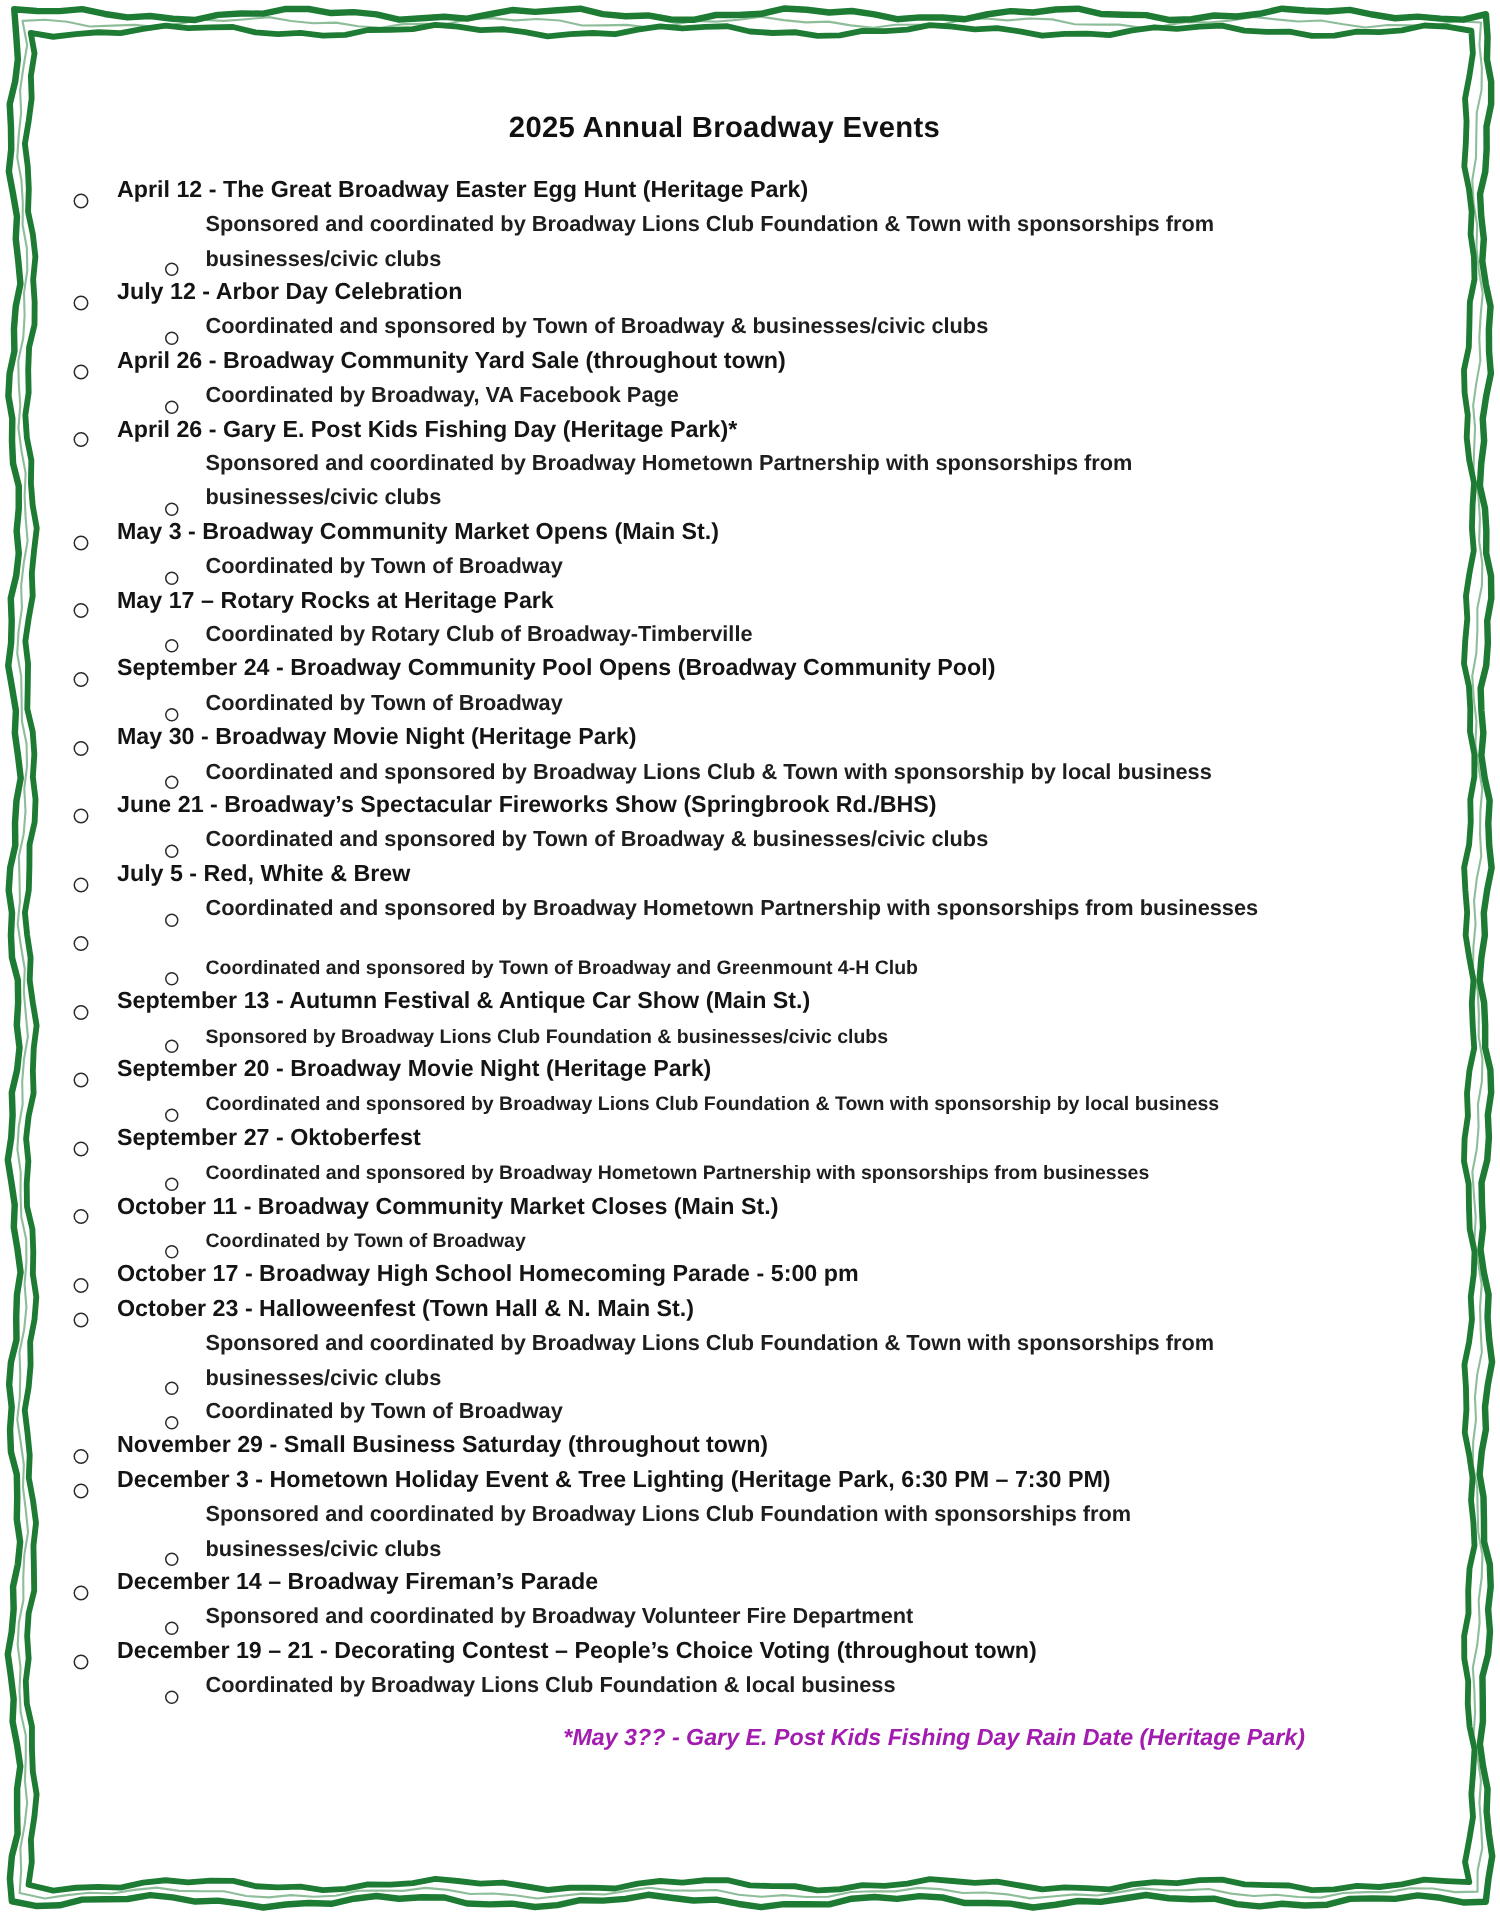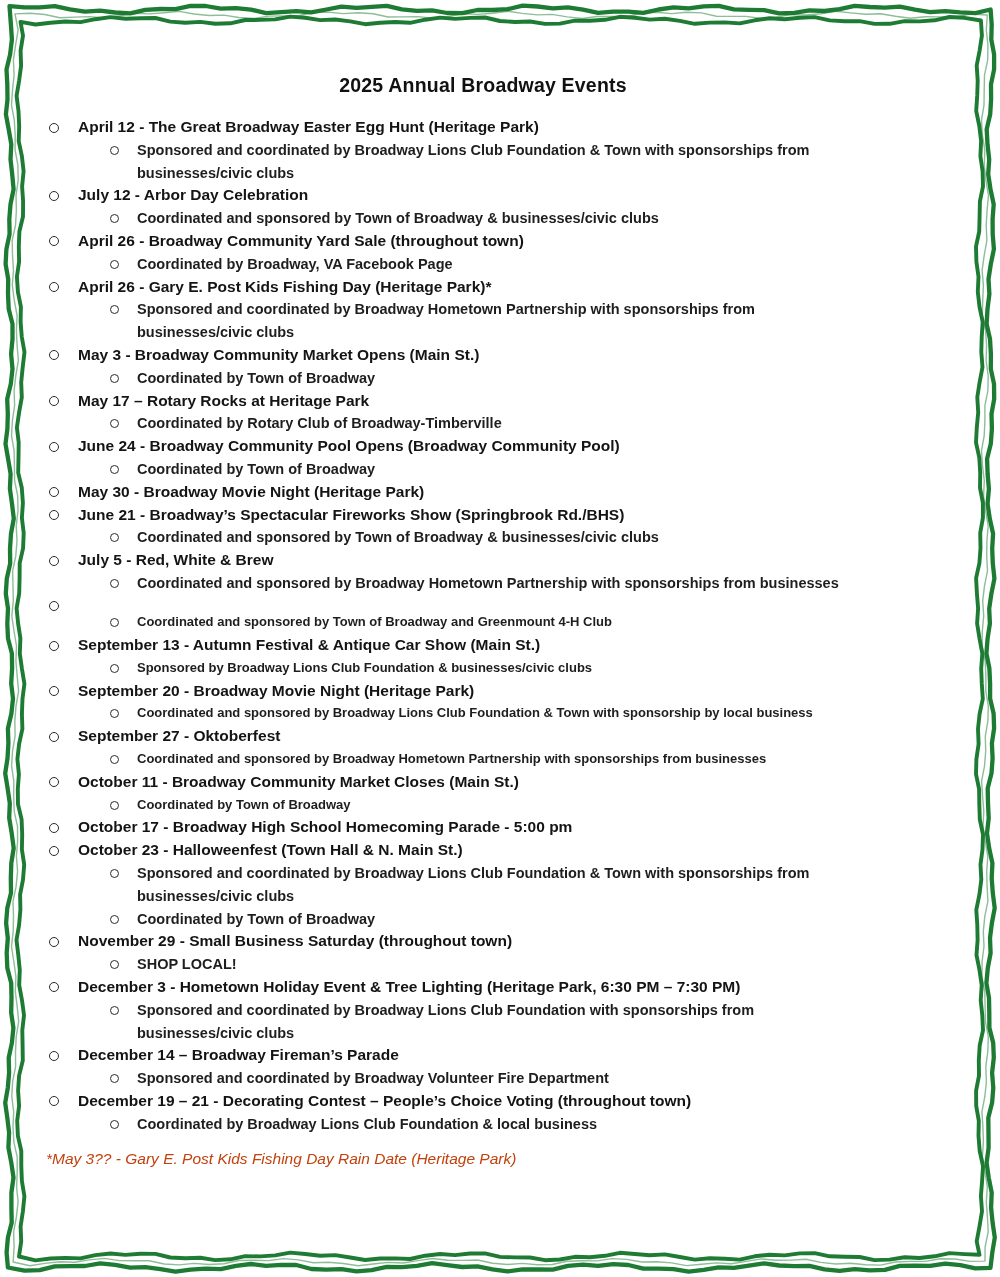--- a/index.html
+++ b/index.html
@@ -7,31 +7,32 @@
     position:relative;width:1000px;height:1277px;background:#ffffff;
     font-family:"Liberation Sans",sans-serif;color:#1c1c1c;overflow:hidden;
   }
   .border-svg{position:absolute;left:0;top:0;width:1000px;height:1277px;}
   .content{position:absolute;left:46px;top:74px;width:824px;}
   .page-title{
     font-size:19.5px;font-weight:700;color:#111;text-align:center;
     margin:0 0 19px 0;padding-left:50px;letter-spacing:.2px;
   }
   ol.events{list-style:none;margin:0;padding:0;}
-  .row{display:flex;align-items:flex-start;}
+  .row{display:flex;align-items:flex-end;}
   .bullet{flex:0 0 auto;border-radius:50%;box-sizing:border-box;border:1.5px solid #2b2b2b;background:transparent;}
   .b1{width:10px;height:10px;margin:6.5px 19px 0 3px;}
   .b2{width:9px;height:9px;border-width:1.4px;margin:7px 18px 0 0;}
   .row.l2{margin-left:64px;}
   .etitle{font-weight:700;font-size:15.5px;line-height:22.8px;color:#141414;}
   .edetail{font-size:14.5px;line-height:22.8px;max-width:730px;color:#1e1e1e;font-weight:bold;}
   .edetail.small{font-size:13px;}
   .footnote{
-    font-size:15.5px;font-weight:400;font-style:italic;color:#c2410c;
+    font-size:15.5px;font-weight:700;font-style:italic;color:#a21caf;
     margin:14px 0 0 0;
+    text-align:right;
   }
 </style>
 </head>
 <body>
 
 <div class="page">
   <svg class="border-svg" id="border-svg" viewBox="0 0 1000 1277">
       <path d="M9.5,6.2L24.6,7.3L39.7,7.4L54.8,6.1L69.9,9.3L85.0,11.6L100.1,10.7L115.1,12.5L130.2,13.3L145.3,9.9L160.4,9.0L175.5,9.1L190.6,5.9L205.7,6.0L220.8,8.7L235.9,8.1L251.0,9.6L266.1,13.1L281.2,12.2L296.3,11.2L311.3,12.4L326.4,9.5L341.5,6.7L356.6,7.9L371.7,6.8L386.8,5.8L401.9,9.4L417.0,10.8L432.1,10.3L447.2,13.0L462.3,13.2L477.4,10.0L492.5,10.0L507.5,9.2L522.6,5.7L537.7,6.5L552.8,8.3L567.9,7.3L583.0,9.6L598.1,12.8L613.2,11.6L628.3,11.7L643.4,12.8L658.5,9.5L673.6,7.4L688.7,8.3L703.7,6.3L718.8,5.8L733.9,9.3L749.0,9.8L764.1,10.1L779.2,13.3L794.3,12.8L809.4,10.3L824.5,11.0L839.6,9.2L854.7,5.8L869.8,7.0L884.9,7.7L899.9,6.6L915.0,9.7L930.1,12.2L945.2,11.1L960.3,12.4L975.4,13.1L990.6,9.5L991.7,24.5L991.3,39.5L994.1,54.4L994.1,69.4L991.0,84.4L991.1,99.4L990.2,114.3L986.7,129.3L987.5,144.3L989.2,159.3L988.2,174.2L990.5,189.2L993.7,204.2L992.6,219.2L992.7,234.1L993.9,249.1L990.8,264.1L988.5,279.1L989.4,294.0L987.5,309.0L986.6,324.0L990.0,339.0L990.9,354.0L990.8,368.9L994.0,383.9L994.2,398.9L991.5,413.9L991.9,428.8L990.8,443.8L987.1,458.8L987.6,473.8L988.9,488.7L987.6,503.7L989.8,518.7L993.1,533.7L992.2,548.6L992.8,563.6L994.4,578.6L991.4,593.6L989.2,608.5L989.9,623.5L987.6,638.5L986.4,653.5L989.4,668.5L990.1,683.4L990.1,698.4L993.6,713.4L994.1,728.4L991.9,743.3L992.6,758.3L991.5,773.3L987.7,788.3L988.0,803.2L988.7,818.2L987.0,833.2L989.2,848.2L992.4,863.1L991.7,878.1L992.8,893.1L994.7,908.1L991.9,923.0L990.0,938.0L990.6,953.0L987.8,968.0L986.4,983.0L989.0,997.9L989.3,1012.9L989.4,1027.9L993.2,1042.9L993.8,1057.8L992.1,1072.8L993.3,1087.8L992.1,1102.8L988.3,1117.7L988.5,1132.7L988.6,1147.7L986.6,1162.7L988.7,1177.6L991.7,1192.6L991.1,1207.6L992.6,1222.6L994.8,1237.5L992.3,1252.5L990.5,1267.8L975.4,1268.3L960.3,1265.2L945.2,1263.6L930.1,1265.9L915.0,1265.6L899.9,1265.9L884.9,1269.8L869.8,1270.3L854.7,1269.2L839.6,1270.9L824.5,1269.4L809.4,1265.8L794.3,1266.2L779.2,1265.5L764.1,1263.3L749.0,1265.7L733.9,1267.9L718.8,1267.3L703.7,1269.8L688.7,1271.7L673.6,1269.1L658.5,1268.7L643.4,1268.7L628.3,1265.0L613.2,1264.1L598.1,1265.9L583.0,1264.7L567.9,1265.8L552.8,1269.6L537.7,1269.5L522.6,1269.4L507.5,1271.4L492.5,1269.3L477.4,1266.4L462.3,1267.0L447.2,1265.2L432.1,1263.2L417.0,1265.9L401.9,1267.1L386.8,1266.8L371.7,1270.1L356.6,1271.3L341.5,1269.1L326.4,1269.6L311.3,1269.0L296.3,1265.0L281.2,1264.8L266.1,1265.8L251.0,1264.0L235.9,1265.8L220.8,1269.2L205.7,1268.7L190.6,1269.7L175.5,1271.7L160.4,1269.1L145.3,1267.1L130.2,1267.7L115.1,1264.9L100.1,1263.4L85.0,1266.0L69.9,1266.2L54.8,1266.4L39.7,1270.2L24.6,1270.7L7.9,1267.5L6.6,1252.5L7.9,1237.5L11.7,1222.6L11.4,1207.6L11.4,1192.6L13.5,1177.6L11.3,1162.7L8.4,1147.7L9.1,1132.7L7.3,1117.7L5.2,1102.8L7.8,1087.8L9.1,1072.8L8.7,1057.8L11.9,1042.9L13.4,1027.9L11.2,1012.9L11.5,997.9L11.2,983.0L7.3,968.0L6.7,953.0L7.8,938.0L6.1,923.0L7.3,908.1L11.0,893.1L10.8,878.1L11.3,863.1L13.7,848.2L11.7,833.2L9.2,818.2L9.8,803.2L7.6,788.3L5.2,773.3L7.5,758.3L8.4,743.3L7.9,728.4L11.4,713.4L13.0,698.4L11.2,683.4L12.1,668.5L11.9,653.5L8.0,638.5L7.3,623.5L8.0,608.5L5.8,593.6L6.8,578.6L10.2,563.6L10.0,548.6L11.0,533.7L13.8,518.7L12.0,503.7L9.9,488.7L10.6,473.8L8.1,458.8L5.5,443.8L7.4,428.8L7.8,413.9L7.2,398.9L10.8,383.9L12.5,368.9L11.1,354.0L12.5,339.0L12.5,324.0L8.7,309.0L8.0,294.0L8.2,279.1L5.6,264.1L6.4,249.1L9.6,234.1L9.3,219.2L10.5,204.2L13.6,189.2L12.2,174.2L10.5,159.3L11.3,144.3L8.7,129.3L5.9,114.3L7.5,99.4L7.3,84.4L6.5,69.4L10.1,54.4L11.9,39.5L10.9,24.5Z" fill="none" stroke="#1e7b33" stroke-width="4.3" stroke-linejoin="round" stroke-linecap="round"></path>
       <path d="M15.0,13.9L29.9,13.2L44.8,14.5L59.8,17.7L74.7,17.1L89.6,16.6L104.5,18.0L119.5,15.8L134.4,13.2L149.3,13.9L164.2,12.8L179.2,11.4L194.1,14.0L209.0,15.5L223.9,15.1L238.8,17.5L253.8,18.5L268.7,16.1L283.6,15.9L298.5,15.8L313.5,12.5L328.4,12.1L343.3,13.6L358.2,12.7L373.2,13.7L388.1,17.0L403.0,16.9L417.9,16.6L432.8,18.3L447.8,16.6L462.7,13.9L477.6,14.4L492.5,13.2L507.5,11.2L522.4,13.4L537.3,14.9L552.2,14.4L567.2,16.9L582.1,18.5L597.0,16.5L611.9,16.5L626.8,16.5L641.8,13.3L656.7,12.3L671.6,13.6L686.5,12.3L701.5,12.9L716.4,16.2L731.3,16.4L746.2,16.4L761.2,18.5L776.1,17.2L791.0,14.6L805.9,15.0L820.8,13.7L835.8,11.3L850.7,12.9L865.6,14.3L880.5,13.7L895.5,16.2L910.4,18.3L925.3,16.7L940.2,16.9L955.2,17.3L970.1,14.1L987.3,15.0L986.3,30.0L987.9,45.0L987.7,60.1L984.5,75.1L984.2,90.1L984.0,105.1L981.5,120.2L982.4,135.2L984.8,150.2L984.3,165.2L985.9,180.3L988.5,195.3L987.1,210.3L986.2,225.3L986.9,240.4L984.2,255.4L982.1,270.4L983.4,285.4L982.7,300.5L982.3,315.5L985.6,330.5L986.6,345.5L986.1,360.6L988.2,375.6L987.9,390.6L984.9,405.6L984.9,420.7L984.2,435.7L981.5,450.7L982.5,465.7L984.3,480.7L983.6,495.8L985.6,510.8L988.2,525.8L986.9,540.8L986.7,555.9L987.5,570.9L984.5,585.9L982.7,600.9L983.7,616.0L982.3,631.0L982.0,646.0L985.2,661.0L985.9,676.1L985.8,691.1L988.3,706.1L987.9,721.1L985.3,736.2L985.7,751.2L984.5,766.2L981.6,781.2L982.6,796.3L983.8,811.3L983.0,826.3L985.3,841.3L987.8,856.3L986.7,871.4L987.1,886.4L987.9,901.4L984.8,916.4L983.3,931.5L984.0,946.5L982.1,961.5L981.9,976.5L984.8,991.6L985.1,1006.6L985.5,1021.6L988.3,1036.6L987.8,1051.7L985.8,1066.7L986.4,1081.7L984.8,1096.7L981.9,1111.8L982.9,1126.8L983.4,1141.8L982.4,1156.8L985.1,1171.9L987.3,1186.9L986.3,1201.9L987.4,1216.9L988.2,1232.0L985.1,1247.0L985.0,1261.1L970.1,1261.4L955.2,1259.0L940.2,1258.8L925.3,1261.4L910.4,1261.4L895.5,1262.0L880.5,1265.1L865.6,1264.7L850.7,1263.2L835.8,1264.0L820.8,1262.4L805.9,1259.3L791.0,1260.1L776.1,1260.2L761.2,1258.9L746.2,1261.4L731.3,1263.7L716.4,1262.9L701.5,1264.3L686.5,1265.6L671.6,1262.9L656.7,1261.7L641.8,1262.0L626.8,1259.4L611.9,1258.6L597.0,1260.9L582.1,1260.8L567.2,1261.3L552.2,1264.5L537.3,1264.7L522.4,1263.4L507.5,1264.5L492.5,1263.2L477.6,1260.0L462.7,1260.4L447.8,1260.3L432.8,1258.5L417.9,1260.6L403.0,1263.0L388.1,1262.4L373.2,1264.0L358.2,1265.7L343.3,1263.5L328.4,1262.3L313.5,1262.7L298.5,1259.9L283.6,1258.6L268.7,1260.6L253.8,1260.3L238.8,1260.5L223.9,1263.8L209.0,1264.5L194.1,1263.4L179.2,1264.9L164.2,1264.0L149.3,1260.8L134.4,1260.8L119.5,1260.6L104.5,1258.4L89.6,1259.9L74.7,1262.3L59.8,1261.8L44.8,1263.4L29.9,1265.7L13.1,1262.0L14.1,1247.0L13.6,1232.0L16.4,1216.9L18.1,1201.9L16.6,1186.9L17.2,1171.9L17.2,1156.8L13.8,1141.8L13.0,1126.8L13.7,1111.8L11.8,1096.7L12.6,1081.7L15.6,1066.7L15.5,1051.7L16.2,1036.6L18.7,1021.6L17.2,1006.6L15.3,991.6L15.9,976.5L13.8,961.5L11.5,946.5L13.2,931.5L13.5,916.4L13.0,901.4L16.1,886.4L17.6,871.4L16.4,856.3L17.6,841.3L17.5,826.3L14.2,811.3L13.7,796.3L13.8,781.2L11.6,766.2L12.5,751.2L15.1,736.2L14.8,721.1L16.0,706.1L18.6,691.1L17.2,676.1L15.9,661.0L16.5,646.0L14.0,631.0L11.8,616.0L13.3,600.9L13.0,585.9L12.6,570.9L15.8,555.9L17.0,540.8L16.2,525.8L18.0,510.8L17.7,495.8L14.6,480.7L14.4,465.7L14.1,450.7L11.5,435.7L12.4,420.7L14.6,405.6L14.1,390.6L15.8,375.6L18.4,360.6L17.1,345.5L16.4,330.5L17.1,315.5L14.3,300.5L12.3,285.4L13.5,270.4L12.5,255.4L12.2,240.4L15.5,225.3L16.4,210.3L16.0,195.3L18.2,180.3L17.9,165.2L15.1,150.2L15.2,135.2L14.3,120.2L11.5,105.1L12.5,90.1L14.1,75.1L13.4,60.1L15.6,45.0L18.1,30.0Z" fill="none" stroke="#1e7b33" stroke-width="1.4" stroke-linejoin="round" stroke-linecap="round" opacity="0.5"></path>
       <path d="M20.5,21.9L35.5,24.5L50.5,22.7L65.5,21.5L80.4,22.1L95.4,19.2L110.4,17.1L125.4,18.8L140.4,18.3L155.4,18.0L170.3,21.6L185.3,22.7L200.3,21.9L215.3,23.8L230.3,23.3L245.3,20.0L260.3,19.9L275.2,19.4L290.2,16.6L305.2,17.8L320.2,20.1L335.2,19.5L350.2,21.4L365.1,24.2L380.1,22.7L395.1,22.0L410.1,22.8L425.1,19.7L440.1,17.6L455.0,18.9L470.0,17.9L485.0,17.5L500.0,21.0L515.0,22.0L530.0,21.5L545.0,23.9L559.9,23.6L574.9,20.6L589.9,20.7L604.9,19.8L619.9,16.8L634.9,17.7L649.8,19.6L664.8,18.8L679.8,20.9L694.8,23.8L709.8,22.6L724.8,22.4L739.8,23.4L754.7,20.3L769.7,18.2L784.7,19.2L799.7,17.7L814.7,17.1L829.7,20.4L844.6,21.3L859.6,21.1L874.6,23.9L889.6,23.8L904.6,21.1L919.6,21.4L934.5,20.3L949.5,17.0L964.5,17.8L980.9,20.5L981.9,35.6L979.6,50.6L976.7,65.7L977.7,80.8L977.2,95.9L976.2,110.9L979.3,126.0L981.1,141.1L980.4,156.2L982.6,171.2L983.0,186.3L979.9,201.4L979.6,216.5L979.2,231.5L976.0,246.6L976.4,261.7L978.5,276.7L977.8,291.8L979.5,306.9L982.7,322.0L981.7,337.0L981.3,352.1L982.5,367.2L979.6,382.3L977.3,397.3L978.2,412.4L976.8,427.5L976.0,442.5L979.3,457.6L980.2,472.7L980.0,487.8L982.9,502.8L982.9,517.9L980.2,533.0L980.5,548.1L979.4,563.1L976.1,578.2L976.9,593.3L978.1,608.4L977.1,623.4L979.5,638.5L982.3,653.6L981.2,668.6L981.8,683.7L982.8,698.8L979.6,713.9L978.0,728.9L978.6,744.0L976.4,759.1L976.0,774.2L979.1,789.2L979.3,804.3L979.8,819.4L983.0,834.5L982.5,849.5L980.5,864.6L981.3,879.7L979.4,894.7L976.3,909.8L977.3,924.9L977.6,940.0L976.5,955.0L979.5,970.1L981.7,985.2L980.7,1000.3L982.3,1015.3L983.0,1030.4L979.7,1045.5L978.8,1060.5L979.0,1075.6L976.1,1090.7L976.2,1105.8L978.8,1120.8L978.5,1135.9L979.7,1151.0L983.0,1166.1L982.1,1181.1L980.9,1196.2L982.0,1211.3L979.5,1226.4L976.7,1241.4L979.5,1254.8L964.5,1254.1L949.5,1253.1L934.5,1256.3L919.6,1258.0L904.6,1257.3L889.6,1259.6L874.6,1260.1L859.6,1257.0L844.6,1256.7L829.7,1256.3L814.7,1253.1L799.7,1253.4L784.7,1255.4L769.7,1254.7L754.7,1256.3L739.8,1259.6L724.8,1258.8L709.8,1258.3L694.8,1259.6L679.8,1257.0L664.8,1254.4L649.8,1255.2L634.9,1254.0L619.9,1252.8L604.9,1255.8L589.9,1257.2L574.9,1256.8L559.9,1259.5L545.0,1260.2L530.0,1257.5L515.0,1257.4L500.0,1256.9L485.0,1253.4L470.0,1253.5L455.0,1255.1L440.1,1254.0L425.1,1255.7L410.1,1259.0L395.1,1258.4L380.1,1258.5L365.1,1260.0L350.2,1257.5L335.2,1255.1L320.2,1255.8L305.2,1254.0L290.2,1252.6L275.2,1255.4L260.3,1256.4L245.3,1256.2L230.3,1259.3L215.3,1260.1L200.3,1257.8L185.3,1258.2L170.3,1257.5L155.4,1253.9L140.4,1253.8L125.4,1254.9L110.4,1253.5L95.4,1255.1L80.4,1258.4L65.5,1257.9L50.5,1258.5L35.5,1260.4L19.0,1256.5L21.2,1241.4L20.6,1226.4L22.9,1211.3L24.4,1196.2L21.9,1181.1L21.3,1166.1L21.3,1151.0L17.9,1135.9L17.2,1120.8L19.1,1105.8L18.1,1090.7L19.1,1075.6L22.8,1060.5L22.6,1045.5L22.3,1030.4L24.0,1015.3L22.0,1000.3L19.2,985.2L19.8,970.1L18.3,955.0L16.5,940.0L19.1,924.9L20.4,909.8L20.1,894.7L23.0,879.7L24.2,864.6L21.9,849.5L22.2,834.5L21.6,819.4L18.0,804.3L17.8,789.2L18.9,774.2L17.4,759.1L19.1,744.0L22.4,728.9L21.9,713.9L22.5,698.8L24.4,683.7L21.9,668.6L19.8,653.6L20.4,638.5L18.1,623.4L16.6,608.4L19.2,593.3L19.6,578.2L19.7,563.1L23.1,548.1L23.7,533.0L21.9,517.9L22.9,502.8L21.8,487.8L18.2,472.7L18.5,457.6L18.7,442.5L16.9,427.5L19.1,412.4L21.8,397.3L21.2,382.3L22.7,367.2L24.5,352.1L21.8,337.0L20.6,322.0L20.9,306.9L17.9,291.8L16.9,276.7L19.1,261.7L18.8,246.6L19.4,231.5L23.0,216.5L23.1,201.4L22.1,186.3L23.6,171.2L21.9,156.2L18.7,141.1L19.2,126.0L18.5,110.9L16.6,95.9L19.1,80.8L21.1,65.7L20.6,50.6L23.0,35.6Z" fill="none" stroke="#1e7b33" stroke-width="3.9" stroke-linejoin="round" stroke-linecap="round"></path>
@@ -96,32 +97,36 @@
       <span class="etitle">May 17 – Rotary Rocks at Heritage Park</span>
     </div>
   <div class="row l2">
             <span class="bullet b2"></span>
             <span class="edetail">Coordinated by Rotary Club of Broadway-Timberville</span>
           </div>
         </li>
         <li class="event">
     <div class="row l1">
       <span class="bullet b1"></span>
-      <span class="etitle">June 24 - Broadway Community Pool Opens (Broadway Community Pool)</span>
+      <span class="etitle">September 24 - Broadway Community Pool Opens (Broadway Community Pool)</span>
     </div>
   <div class="row l2">
             <span class="bullet b2"></span>
             <span class="edetail">Coordinated by Town of Broadway</span>
           </div>
         </li>
         <li class="event">
     <div class="row l1">
       <span class="bullet b1"></span>
       <span class="etitle">May 30 - Broadway Movie Night (Heritage Park)</span>
     </div>
+  <div class="row l2">
+            <span class="bullet b2"></span>
+            <span class="edetail">Coordinated and sponsored by Broadway Lions Club &amp; Town with sponsorship by local business</span>
+          </div>
         </li>
         <li class="event">
     <div class="row l1">
       <span class="bullet b1"></span>
       <span class="etitle">June 21 - Broadway’s Spectacular Fireworks Show (Springbrook Rd./BHS)</span>
     </div>
   <div class="row l2">
             <span class="bullet b2"></span>
             <span class="edetail">Coordinated and sponsored by Town of Broadway &amp; businesses/civic clubs</span>
           </div>
@@ -205,24 +210,20 @@
   <div class="row l2">
             <span class="bullet b2"></span>
             <span class="edetail">Coordinated by Town of Broadway</span>
           </div>
         </li>
         <li class="event">
     <div class="row l1">
       <span class="bullet b1"></span>
       <span class="etitle">November 29 - Small Business Saturday (throughout town)</span>
     </div>
-  <div class="row l2">
-            <span class="bullet b2"></span>
-            <span class="edetail">SHOP LOCAL!</span>
-          </div>
         </li>
         <li class="event">
     <div class="row l1">
       <span class="bullet b1"></span>
       <span class="etitle">December 3 - Hometown Holiday Event &amp; Tree Lighting (Heritage Park, 6:30 PM – 7:30 PM)</span>
     </div>
   <div class="row l2">
             <span class="bullet b2"></span>
             <span class="edetail">Sponsored and coordinated by Broadway Lions Club Foundation with sponsorships from businesses/civic clubs</span>
           </div>

